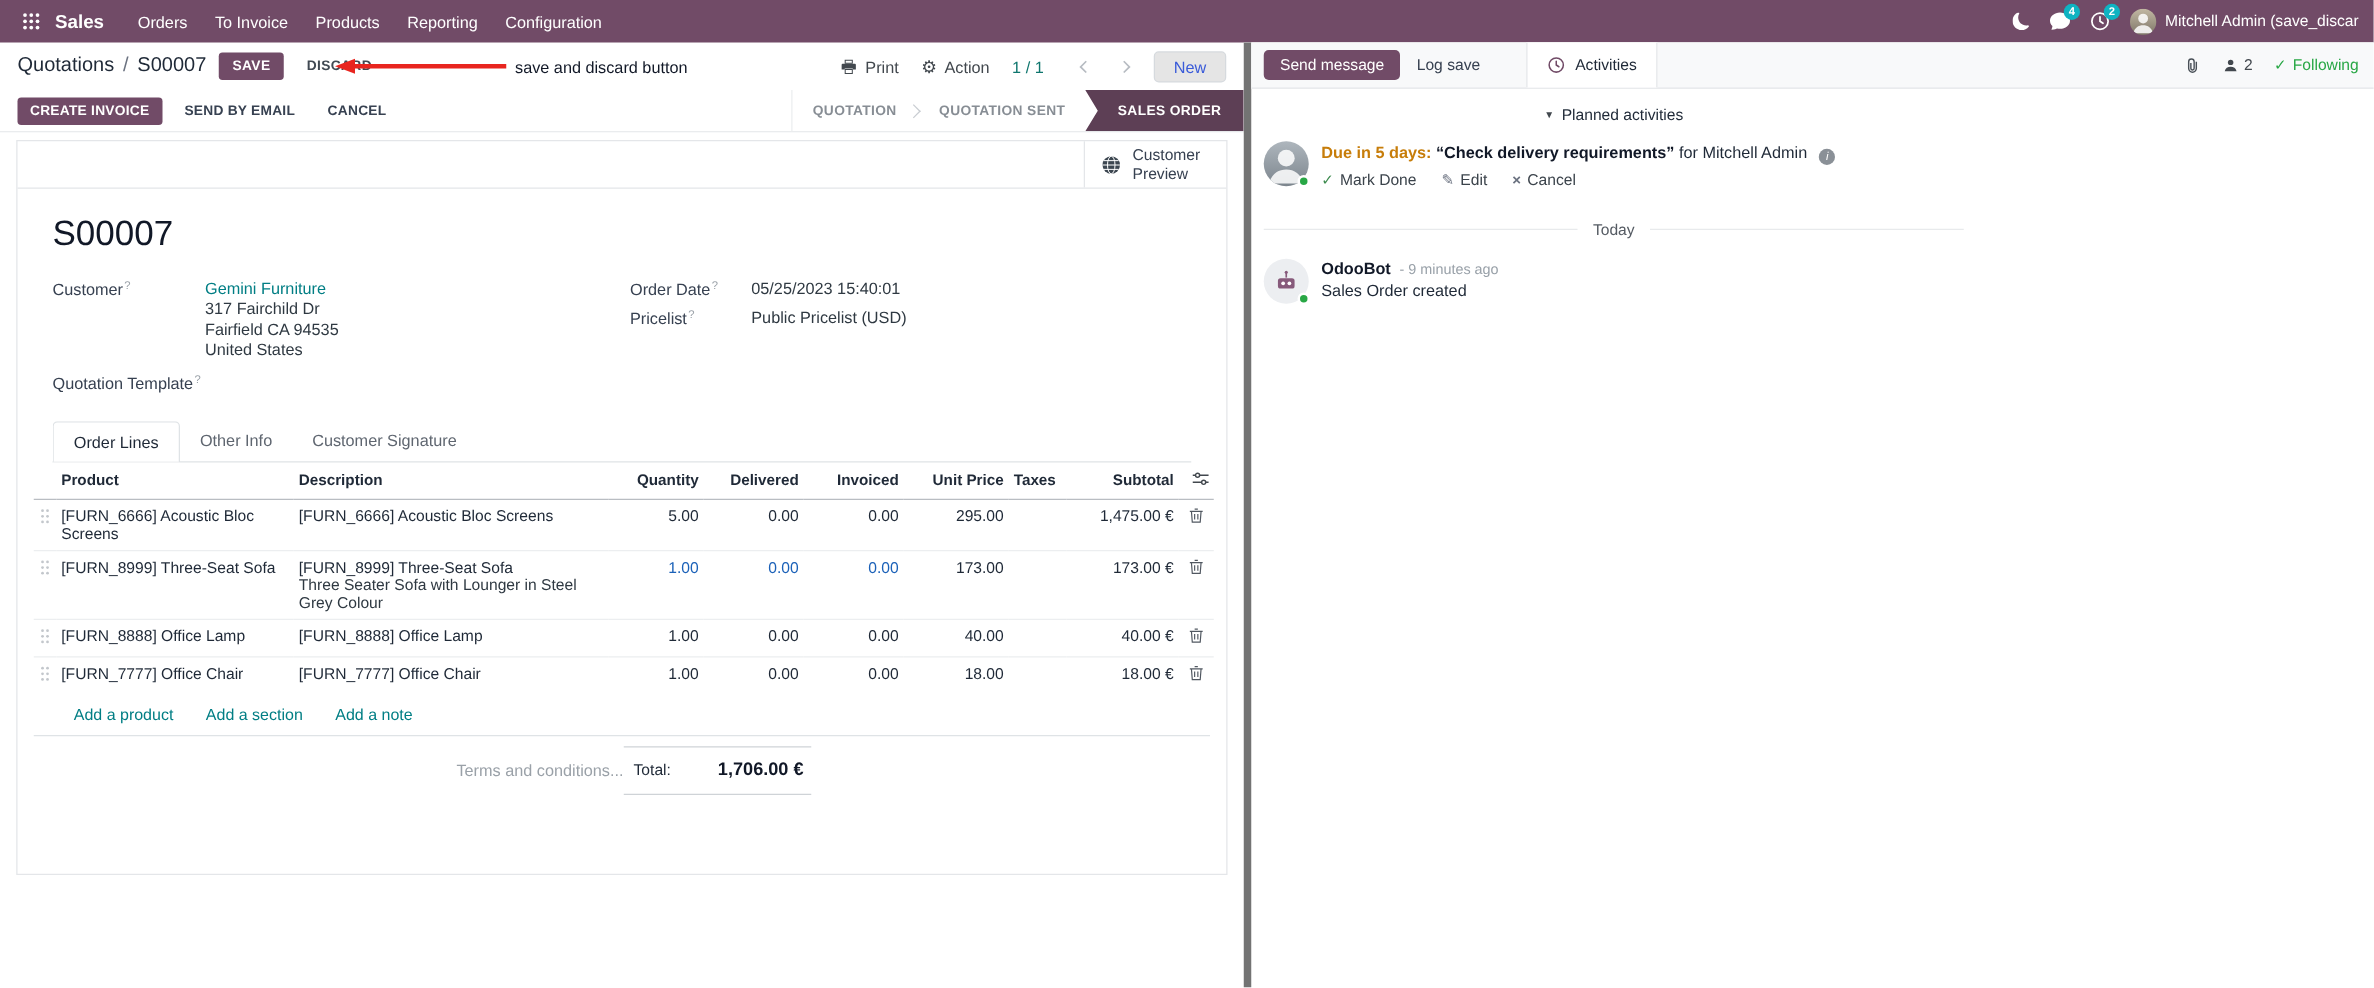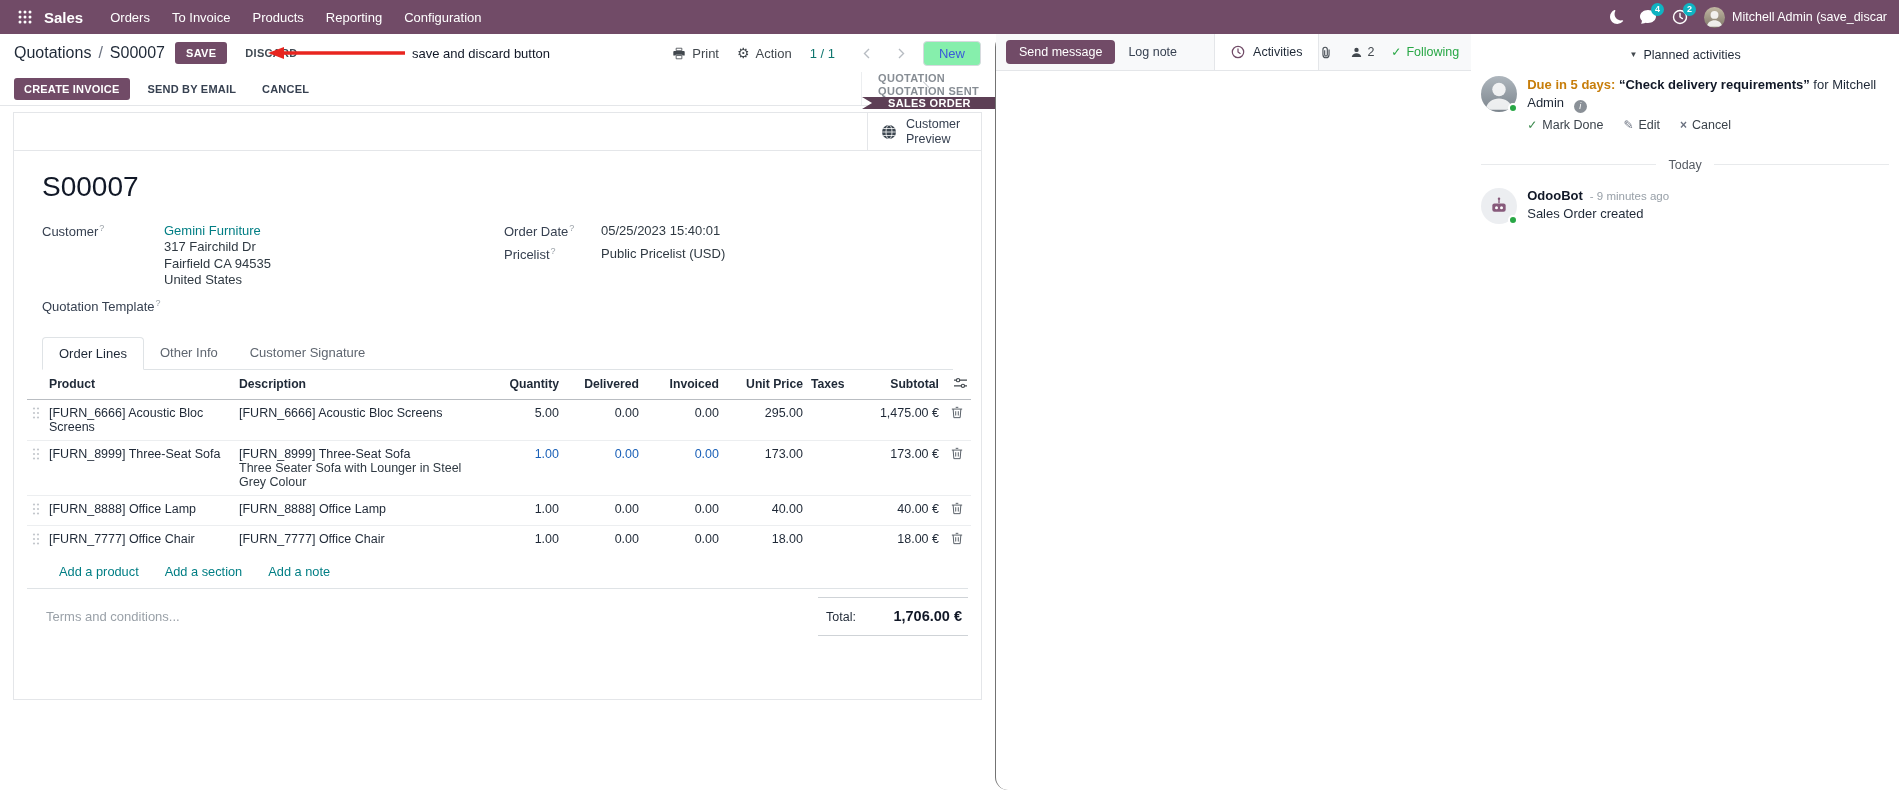--- a/index.html
+++ b/index.html
@@ -14,44 +14,44 @@
   .nav-item { padding:0 11px; height:34px; display:flex; align-items:center; cursor:pointer; font-size:13px; }
   .nav-right { margin-left:auto; display:flex; align-items:center; gap:16px; }
   .nav-ico { position:relative; display:flex; align-items:center; cursor:pointer; }
   .badge { position:absolute; top:-6px; right:-8px; background:#0fb3c2; color:#fff; border-radius:8px; font-size:9px; font-weight:700; padding:1px 4px; line-height:1.2; }
   .nav-user { display:flex; align-items:center; gap:7px; font-size:12.5px; white-space:nowrap; overflow:hidden; max-width:190px; cursor:pointer; }
   .avatar-sm { width:21px; height:21px; border-radius:50%; background:linear-gradient(180deg,#c2b8a3,#7e7668); flex:none; overflow:hidden; }
 
   
   .main { display:flex; flex:1; min-height:0; }
   .left { width:995px; display:flex; flex-direction:column; flex:none; }
-  .chatter { flex:1; border-left:1px solid #737373; display:flex; flex-direction:row; min-width:0; background:#fff;border-radius:13px; }
+  .chatter { flex:1; border-left:6px solid #737373; display:flex; flex-direction:column; min-width:0; background:#fff; }
 
   
   .cp { height:38px; display:flex; align-items:center; padding:0 14px; position:relative; gap:10px; flex:none; }
   .breadcrumb { font-size:16px; color:#1f2937; display:flex; gap:7px; align-items:center; }
   .bc-parent { cursor:pointer; }
   .bc-sep { color:#6b7280; }
   .btn-save { background:#714B67; color:#fff; font-size:11px; font-weight:700; letter-spacing:.3px; padding:5px 11px; border-radius:3px; cursor:pointer; }
   .btn-discard { color:#414a53; font-size:11px; font-weight:700; letter-spacing:.3px; padding:5px 8px; cursor:pointer; }
   .annotation-arrow { position:absolute; left:268px; top:11px; }
   .annotation-text { position:absolute; left:412px; top:12px; color:#111827; font-size:13px; }
   .cp-right { margin-left:auto; display:flex; align-items:center; gap:18px; }
   .cp-tool { display:flex; align-items:center; gap:6px; color:#42484e; cursor:pointer; }
   .gear-ch { font-size:14px; line-height:1; }
   .pager { display:flex; align-items:center; gap:28px; color:#0f766e; }
   .pager-nav { cursor:pointer; display:flex; align-items:center; }
-  .btn-new { border:1px solid #d6dade; border-radius:4px; padding:4px 15px; color:#3a5bd9; background:#86efac; cursor:pointer; }
+  .btn-new { border:1px solid #d6dade; border-radius:4px; padding:4px 15px; color:#3a5bd9; background:#e5e5e5; cursor:pointer; }
 
   
   .sb { height:34px; display:flex; align-items:stretch; border-bottom:1px solid #e4e6e9; flex:none; }
   .sb-left { display:flex; align-items:center; gap:10px; padding-left:14px; }
   .btn-primary-sm { background:#714B67; color:#fff; font-size:11px; font-weight:700; letter-spacing:.2px; padding:5px 10px; border-radius:3px; cursor:pointer; }
   .btn-flat-sm { color:#374151; font-size:11px; font-weight:700; letter-spacing:.2px; padding:5px 8px; cursor:pointer; }
-  .steps { margin-left:auto; display:flex; align-items:stretch; border-left:1px solid #eceef0;flex-direction:column; }
+  .steps { margin-left:auto; display:flex; align-items:stretch; border-left:1px solid #eceef0; }
   .step { display:flex; align-items:center; padding:0 16px; font-size:11px; font-weight:600; letter-spacing:.3px; color:#878d94; cursor:pointer; }
   .step-sep { align-self:center; width:8px; height:8px; border-top:1px solid #c9cdd2; border-right:1px solid #c9cdd2; transform:rotate(45deg); margin:0 0 0 -6px; }
   .step.active { background:#5d3f55; color:#fff; clip-path:polygon(0 0,100% 0,100% 100%,0 100%,10px 50%); padding:0 18px 0 26px; }
 
   
   .form-area { flex:1; padding:6px 13px 0; overflow:hidden; background:#fff; }
   .sheet { border:1px solid #e4e6e9; background:#fff; height:588px; display:flex; flex-direction:column; }
   .sheet-top { height:38px; border-bottom:1px solid #e4e6e9; display:flex; justify-content:flex-end; flex:none; }
   .preview-btn { border-left:1px solid #e4e6e9; display:flex; align-items:center; gap:9px; padding:0 13px; cursor:pointer; color:#374151; font-size:12.5px; line-height:1.2; }
   .preview-btn .lbl { width:62px; }
@@ -85,21 +85,21 @@
   td { padding:6px 4px; border-top:1px solid #eceef0; color:#1f2937; vertical-align:top; }
   .col-handle { width:18px; } .col-product { width:190px; } .col-desc { width:252px; }
   .col-qty { width:76px; } .col-dlv { width:80px; } .col-inv { width:80px; }
   .col-price { width:84px; } .col-tax { width:46px; } .col-sub { width:90px; } .col-act { width:28px; }
   .mod { color:#1b61b8; }
   .desc2 { color:#2f3942; }
   .handle-cell, .trash-cell { text-align:center; cursor:grab; }
   .trash-cell { cursor:pointer; }
   .th-icon { text-align:right; cursor:pointer; }
   .row-links { display:flex; gap:26px; padding:9px 0 9px 32px; border-bottom:1px solid #dfe3e6; font-size:12.8px; }
-  .sheet-footer { display:flex; justify-content:space-between; align-items:flex-start; padding-left:19px; }
+  .sheet-footer { display:flex; justify-content:center; align-items:flex-start; padding-left:19px; }
   .terms { color:#9aa1a8; padding-top:20px; cursor:text; }
   .total-box { width:150px; border-top:1px solid #cfd3d7; border-bottom:1px solid #cfd3d7; margin-top:8px; padding:10px 6px 11px 8px; display:flex; justify-content:space-between; align-items:baseline; }
   .total-label { font-size:12.5px; color:#1f2937; }
   .total-value { font-weight:700; font-size:14.5px; color:#111827; }
 
   
   .ch-top { height:37px; background:#f8f9fa; border-bottom:1px solid #e4e6e9; display:flex; align-items:stretch; flex:none; }
   .btn-send { align-self:center; margin-left:10px; background:#714B67; color:#fff; border-radius:4px; padding:5px 13px; font-size:12.5px; cursor:pointer; }
   .btn-lognote { align-self:center; padding:5px 13px; color:#374151; font-size:12.5px; cursor:pointer; }
   .ch-tab { margin-left:24px; background:#fff; border-left:1px solid #e4e6e9; border-right:1px solid #e4e6e9; display:flex; align-items:center; gap:8px; padding:0 16px; font-size:12.5px; color:#1f2937; cursor:pointer; }
@@ -449,21 +449,21 @@
 
           </div>
         </div>
       </div>
     </div>
 
     <div class="chatter">
 
       <div class="ch-top">
         <span class="btn-send">Send message</span>
-        <span class="btn-lognote">Log note</span>
+        <span class="btn-lognote">Log save</span>
         <span class="ch-tab">
           <svg width="14" height="14" viewBox="0 0 16 16">
               <circle cx="8" cy="8" r="6.5" fill="none" stroke="#714B67" stroke-width="1.4"></circle>
               <path d="M8 4.5V8l2.4 1.6" stroke="#714B67" fill="none" stroke-width="1.4" stroke-linecap="round"></path>
             </svg>
           <span>Activities</span>
         </span>
         <span class="ch-icons">
           <span class="ch-ico">
             <svg width="14" height="15" viewBox="0 0 16 16">

